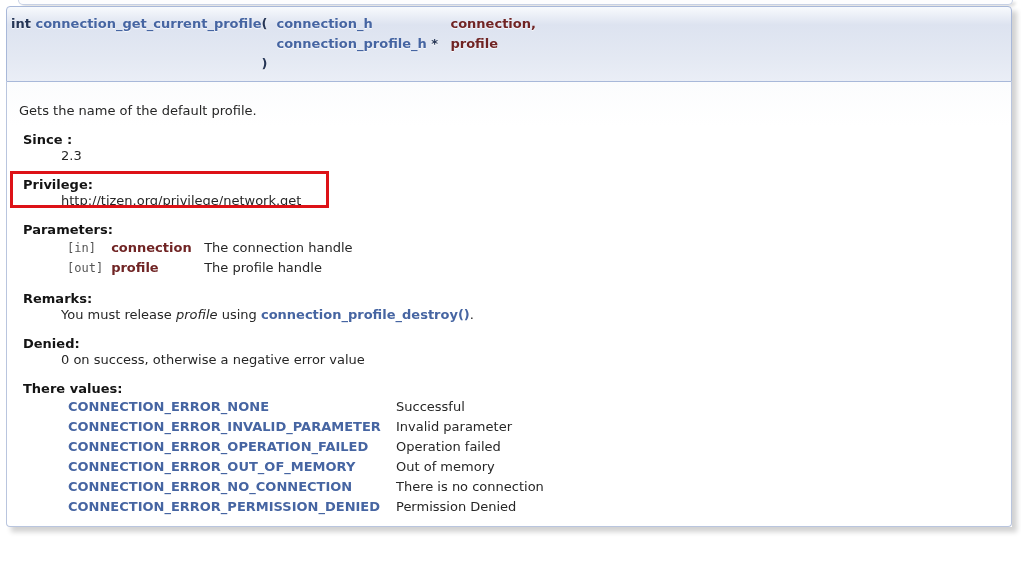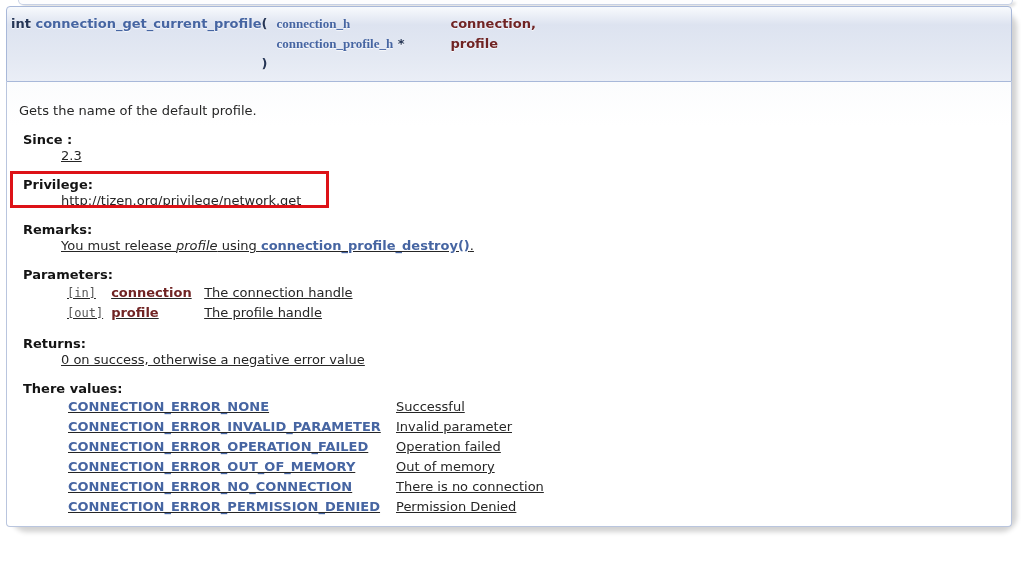--- a/index.html
+++ b/index.html
@@ -20,21 +20,21 @@
     margin: 0 8px 0 18px;
     border: 1px solid #c7d1e5;
     border-top: none;
     border-radius: 0 0 5px 5px;
     box-shadow: 3px 2px 3px rgba(0,0,0,0.12);
     background: #fdfdfe;
   }
 
   .memitem {
     margin: 1px 9px 0 6px;
-    border-radius: 16px;
+    border-radius: 0;
     box-shadow: 5px 5px 5px rgba(0,0,0,0.18);
   }
 
   
   .memproto {
     border: 1px solid #A8B8D9;
     border-radius: 4px 4px 0 0;
     background: linear-gradient(to bottom, #f8fafd 0%, #dde3f0 24%, #e4e9f3 70%, #eaeef6 100%);
     padding: 7px 6px 7px 4px;
     color: #253555;
@@ -46,37 +46,37 @@
     white-space: nowrap;
     line-height: 20px;
     vertical-align: top;
     padding: 0;
   }
   td.memname-cell { padding-right: 5px; }
   td.paren-cell { width: 15px; text-align: left; }
   td.paramtype-cell { width: 174px; }
   .kw { color: #253555; }
   .fn-name { color: #4665A2; }
-  .type-link { color: #4665A2; text-decoration: none; font-weight: bold; font-family: Liberation Serif, serif; }
+  .type-link { color: #4665A2; text-decoration: none; font-weight: bold; }
   .ptr { color: #253555; }
   .pname-proto { color: #702424; margin-top: 24px; }
 
   
   .memdoc {
     border: 1px solid #b9c5de;
     border-top: none;
     border-radius: 0 0 4px 4px;
     background: linear-gradient(to bottom, #fbfcfd 0%, #ffffff 10%);
     padding: 13px 6px 9px 4px;
   }
   .brief { margin: 8px; }
 
   dl { margin: 13px 0 0 12px; }
   dt { font-weight: bold; color: #141414; }
-  dd { margin: 0 0 0 38px; text-decoration: underline; }
+  dd { margin: 0 0 0 38px; }
 
   .privilege-dl { position: relative; }
   .highlight-box {
     position: absolute;
     left: -13px; top: -6px;
     width: 319px; height: 37px;
     border: 3px solid #dd1217;
     pointer-events: none;
   }
 
@@ -146,46 +146,46 @@
     </dl>
 
 
     <dl class="privilege-dl">
       <div class="highlight-box"></div>
       <dt>Privilege:</dt>
       <dd>http://tizen.org/privilege/network.get</dd>
     </dl>
 
     <dl>
-      <dt>Remarks:</dt>
-      <dd><span>You must release </span><span class="emphasis">profile</span><span> using </span><a class="doc-link">connection_profile_destroy()</a><span>.</span></dd>
-    </dl>
-
-    <dl>
       <dt>Parameters:</dt>
       <dd>
         <table class="params">
           <tbody>
               <tr>
             <td class="paramdir">[in]</td>
             <td class="pname">connection</td>
             <td>The connection handle</td>
           </tr>
           <tr>
             <td class="paramdir">[out]</td>
             <td class="pname">profile</td>
             <td>The profile handle</td>
           </tr>
         </tbody>
           </table>
       </dd>
     </dl>
 
     <dl>
-      <dt>Returns:</dt>
+      <dt>Remarks:</dt>
+      <dd><span>You must release </span><span class="emphasis">profile</span><span> using </span><a class="doc-link">connection_profile_destroy()</a><span>.</span></dd>
+    </dl>
+
+    <dl>
+      <dt>Denied:</dt>
       <dd>0 on success, otherwise a negative error value</dd>
     </dl>
 
     <dl>
       <dt>There values:</dt>
       <dd>
         <table class="retval">
           <tbody>
               <tr>
             <td class="retcode"><a class="doc-link">CONNECTION_ERROR_NONE</a></td>

